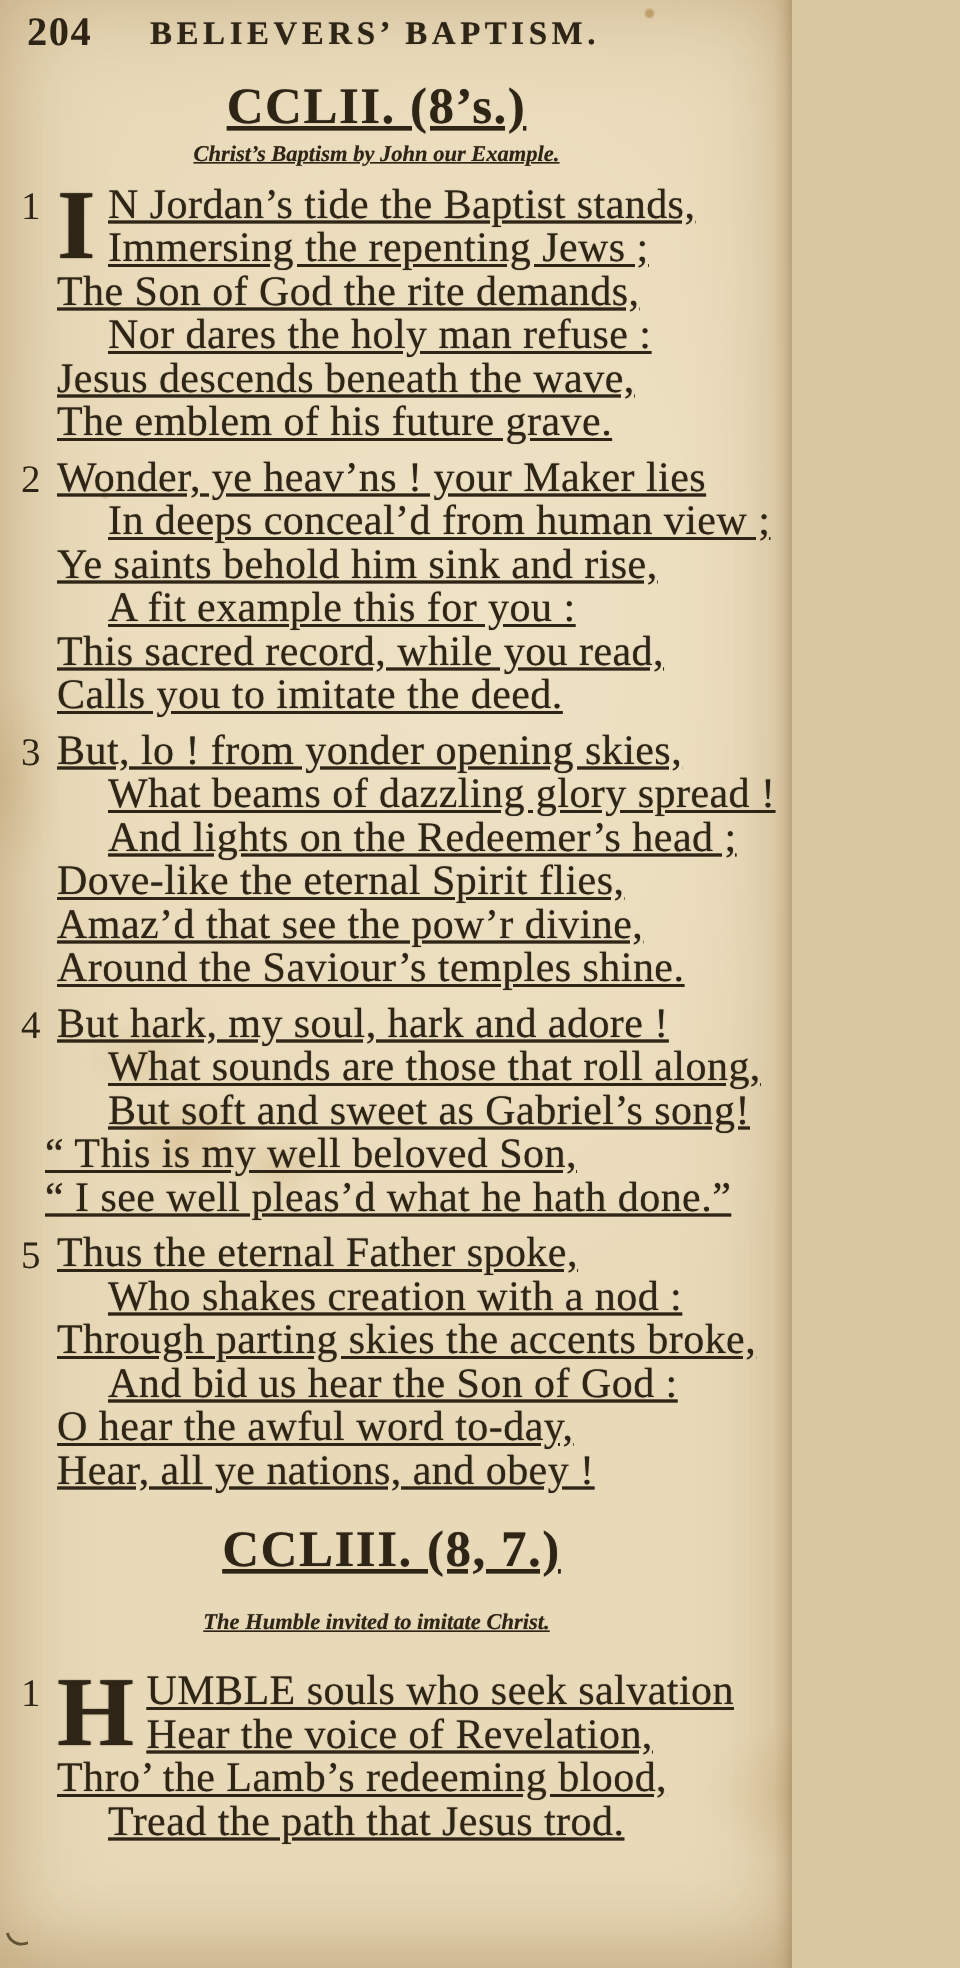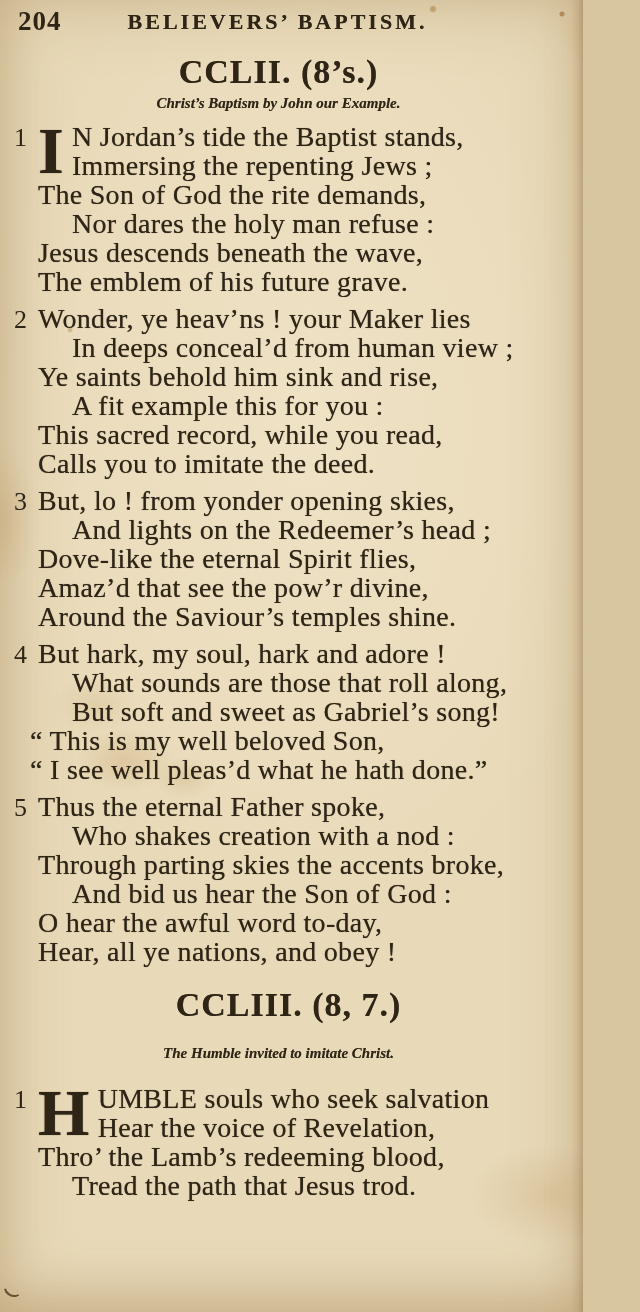--- a/index.html
+++ b/index.html
@@ -3,21 +3,21 @@
 <meta charset="utf-8">
 <style>
   html, body { margin: 0; padding: 0; }
   body {
     width: 640px; height: 1312px;
     background: #d8c6a0;
     font-family: "Liberation Serif", "DejaVu Serif", serif;
   }
   .page {
     position: relative;
-    width: 583px; height: 1312px;
+    width: 528px; height: 1312px;
     overflow: hidden;
     color: var(--ink, #2e2517);
     background-color: var(--paper, #e8d9b8);
     background-image:
       radial-gradient(circle 3px at 562px 14px, rgba(146,92,28,0.55) 0 2px, rgba(146,92,28,0) 3px),
       radial-gradient(circle 4px at 433px 9px, rgba(160,110,40,0.45) 0 2px, rgba(160,110,40,0) 4px),
       radial-gradient(circle 3px at 606px 476px, rgba(150,100,35,0.35) 0 1.5px, rgba(150,100,35,0) 3px),
       radial-gradient(circle 3px at 70px 330px, rgba(150,100,35,0.3) 0 1.5px, rgba(150,100,35,0) 3px),
       radial-gradient(ellipse 70px 45px at 125px 760px, rgba(172,120,48,0.20), rgba(172,120,48,0) 70%),
       radial-gradient(ellipse 45px 30px at 185px 778px, rgba(172,120,48,0.16), rgba(172,120,48,0) 70%),
@@ -39,21 +39,21 @@
   .page-num {
     position: absolute; left: 18px; top: 6px;
     font-size: 27px; font-weight: 700; letter-spacing: 1px;
   }
   .running-title {
     position: absolute; left: 0; right: 28px; top: 9px; text-align: center;
     font-size: 22px; font-weight: 700; letter-spacing: 3px;
     text-shadow: 0 0 0.6px rgba(46,37,23,0.65);
   }
 
-  .hymn { position: relative; }
+  .hymn { position: relative; text-decoration: underline; }
   .hymn-title {
     text-align: center; margin: 0 26px 0 0; padding-top: 16px;
     font-size: 34px; line-height: 38px; font-weight: 700; letter-spacing: 1px;
     text-shadow: 0 0 0.6px rgba(46,37,23,0.6);
   }
   .hymn:first-of-type .hymn-title { line-height: 36px; }
   .hymn-subtitle {
     text-align: center; margin: 0 26px 0 0; padding-top: 0;
     font-size: 15px; line-height: 26px; font-style: italic; font-weight: 700;
     text-shadow: 0 0 0.5px rgba(46,37,23,0.55);
@@ -117,20 +117,21 @@
             <div class="line">Ye saints behold him sink and rise,</div>
             <div class="line indent">A fit example this for you :</div>
             <div class="line">This sacred record, while you read,</div>
             <div class="line">Calls you to imitate the deed.</div>
           </div>
         </div>
         <div class="stanza">
           <span class="stanza-num">3</span>
           <div class="stanza-body">
             <div class="line">But, lo ! from yonder opening skies,</div>
+            <div class="line indent">What beams of dazzling glory spread !</div>
             <div class="line indent">And lights on the Redeemer’s head ;</div>
             <div class="line">Dove-like the eternal Spirit flies,</div>
             <div class="line">Amaz’d that see the pow’r divine,</div>
             <div class="line">Around the Saviour’s temples shine.</div>
           </div>
         </div>
         <div class="stanza">
           <span class="stanza-num">4</span>
           <div class="stanza-body">
             <div class="line">But hark, my soul, hark and adore !</div>

